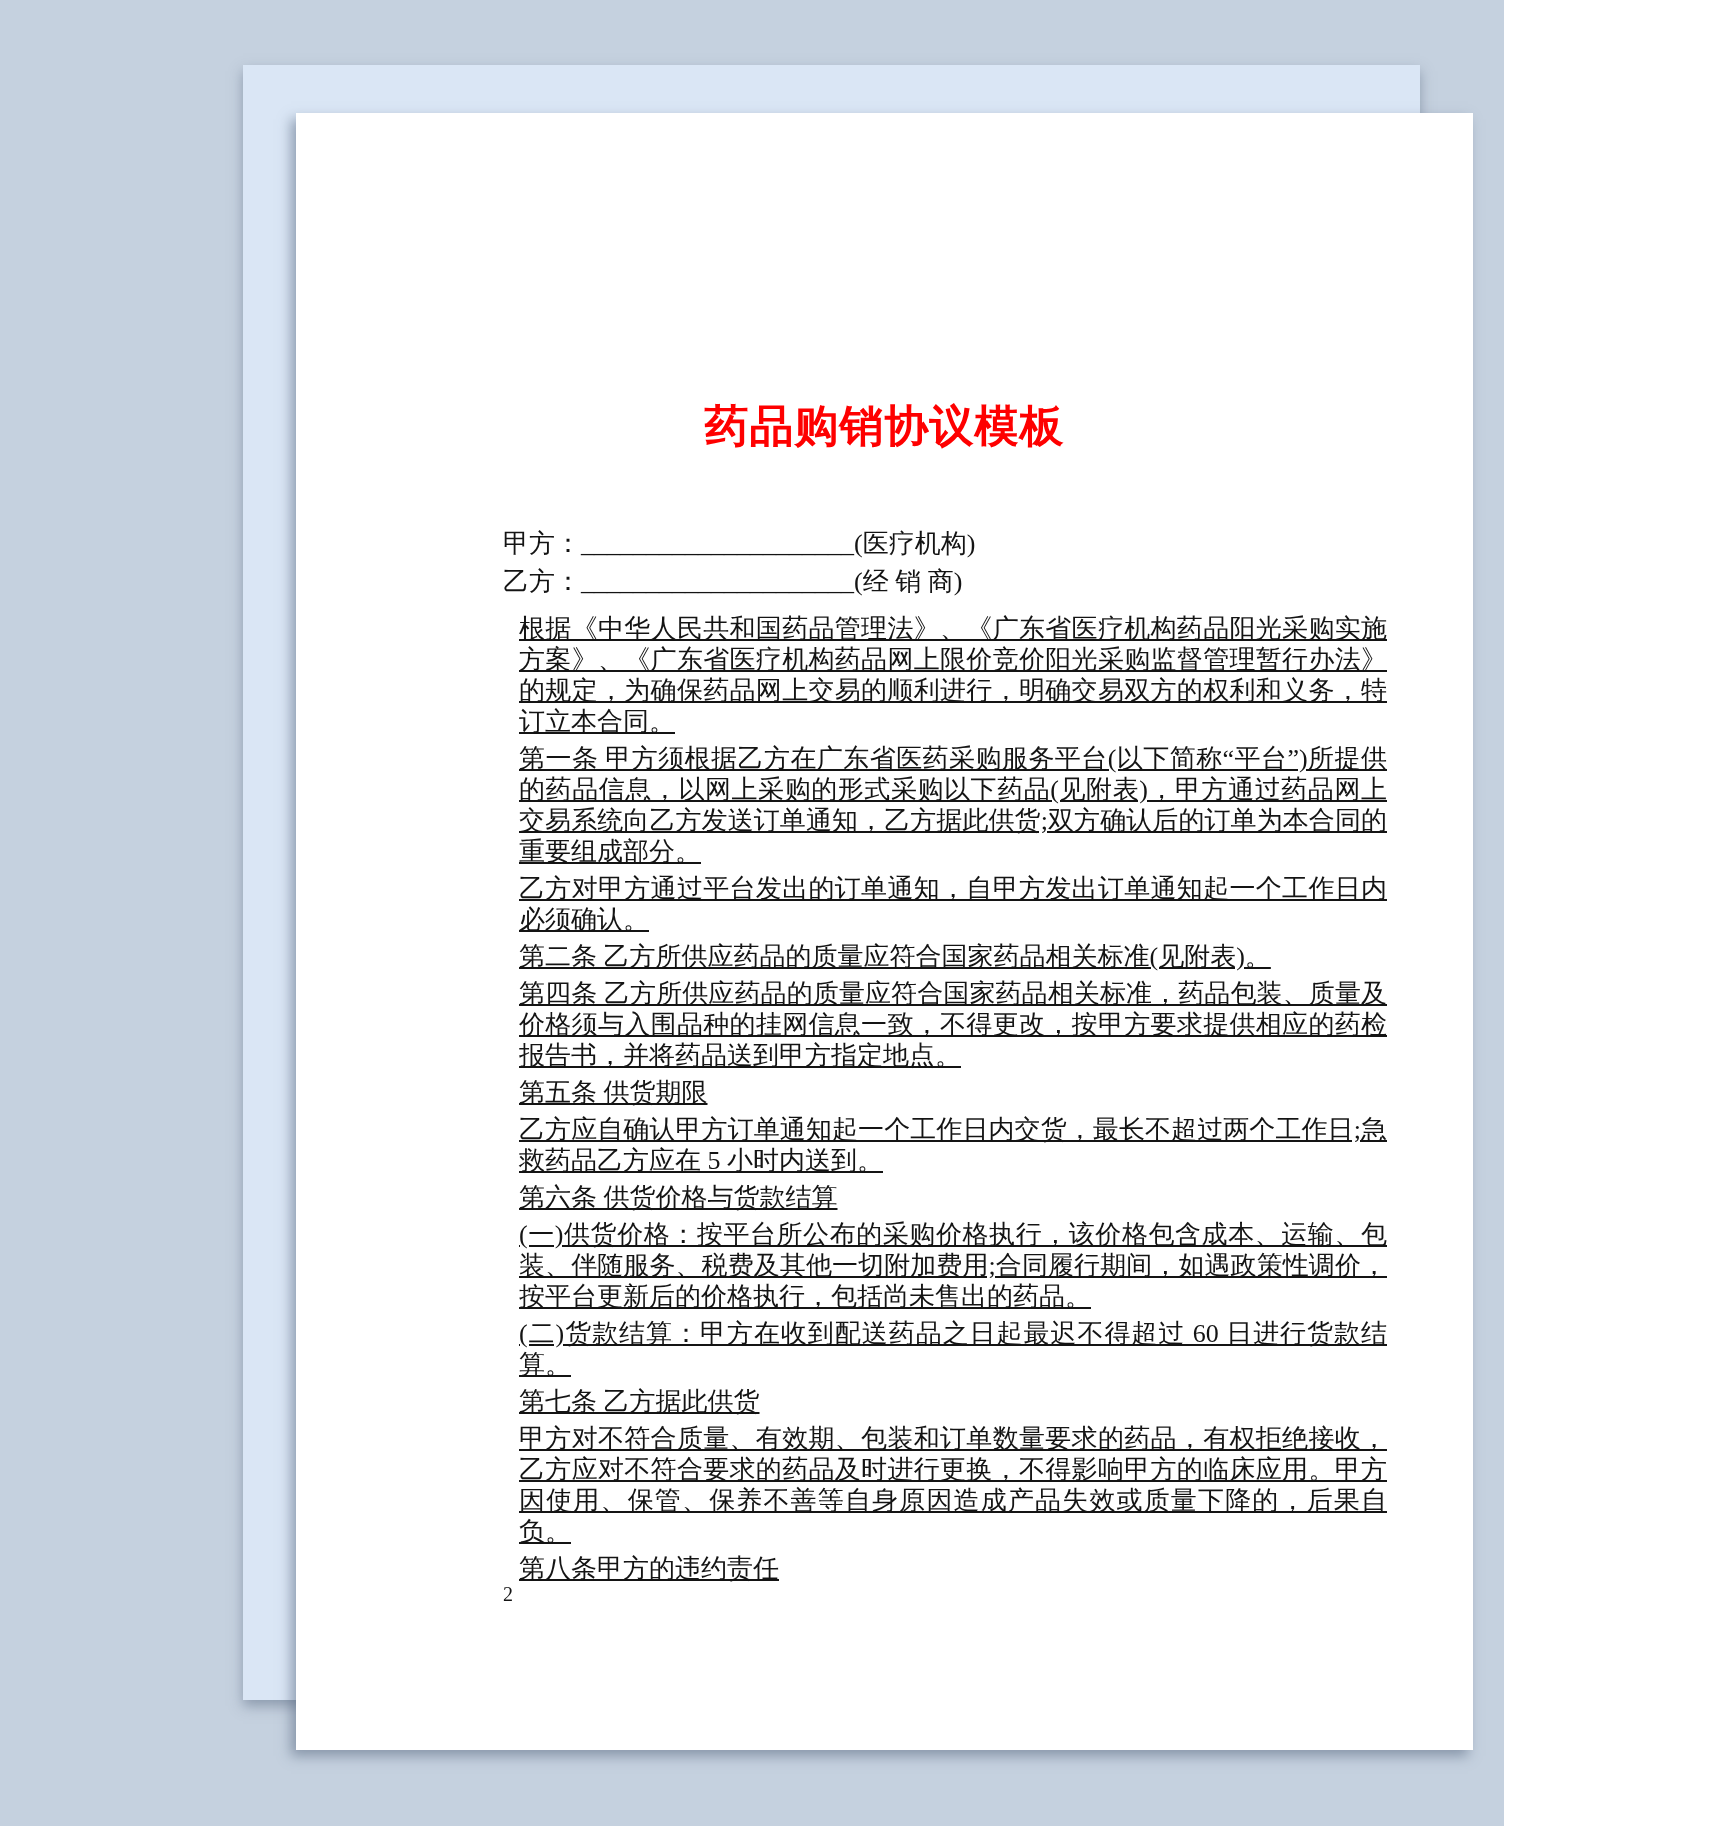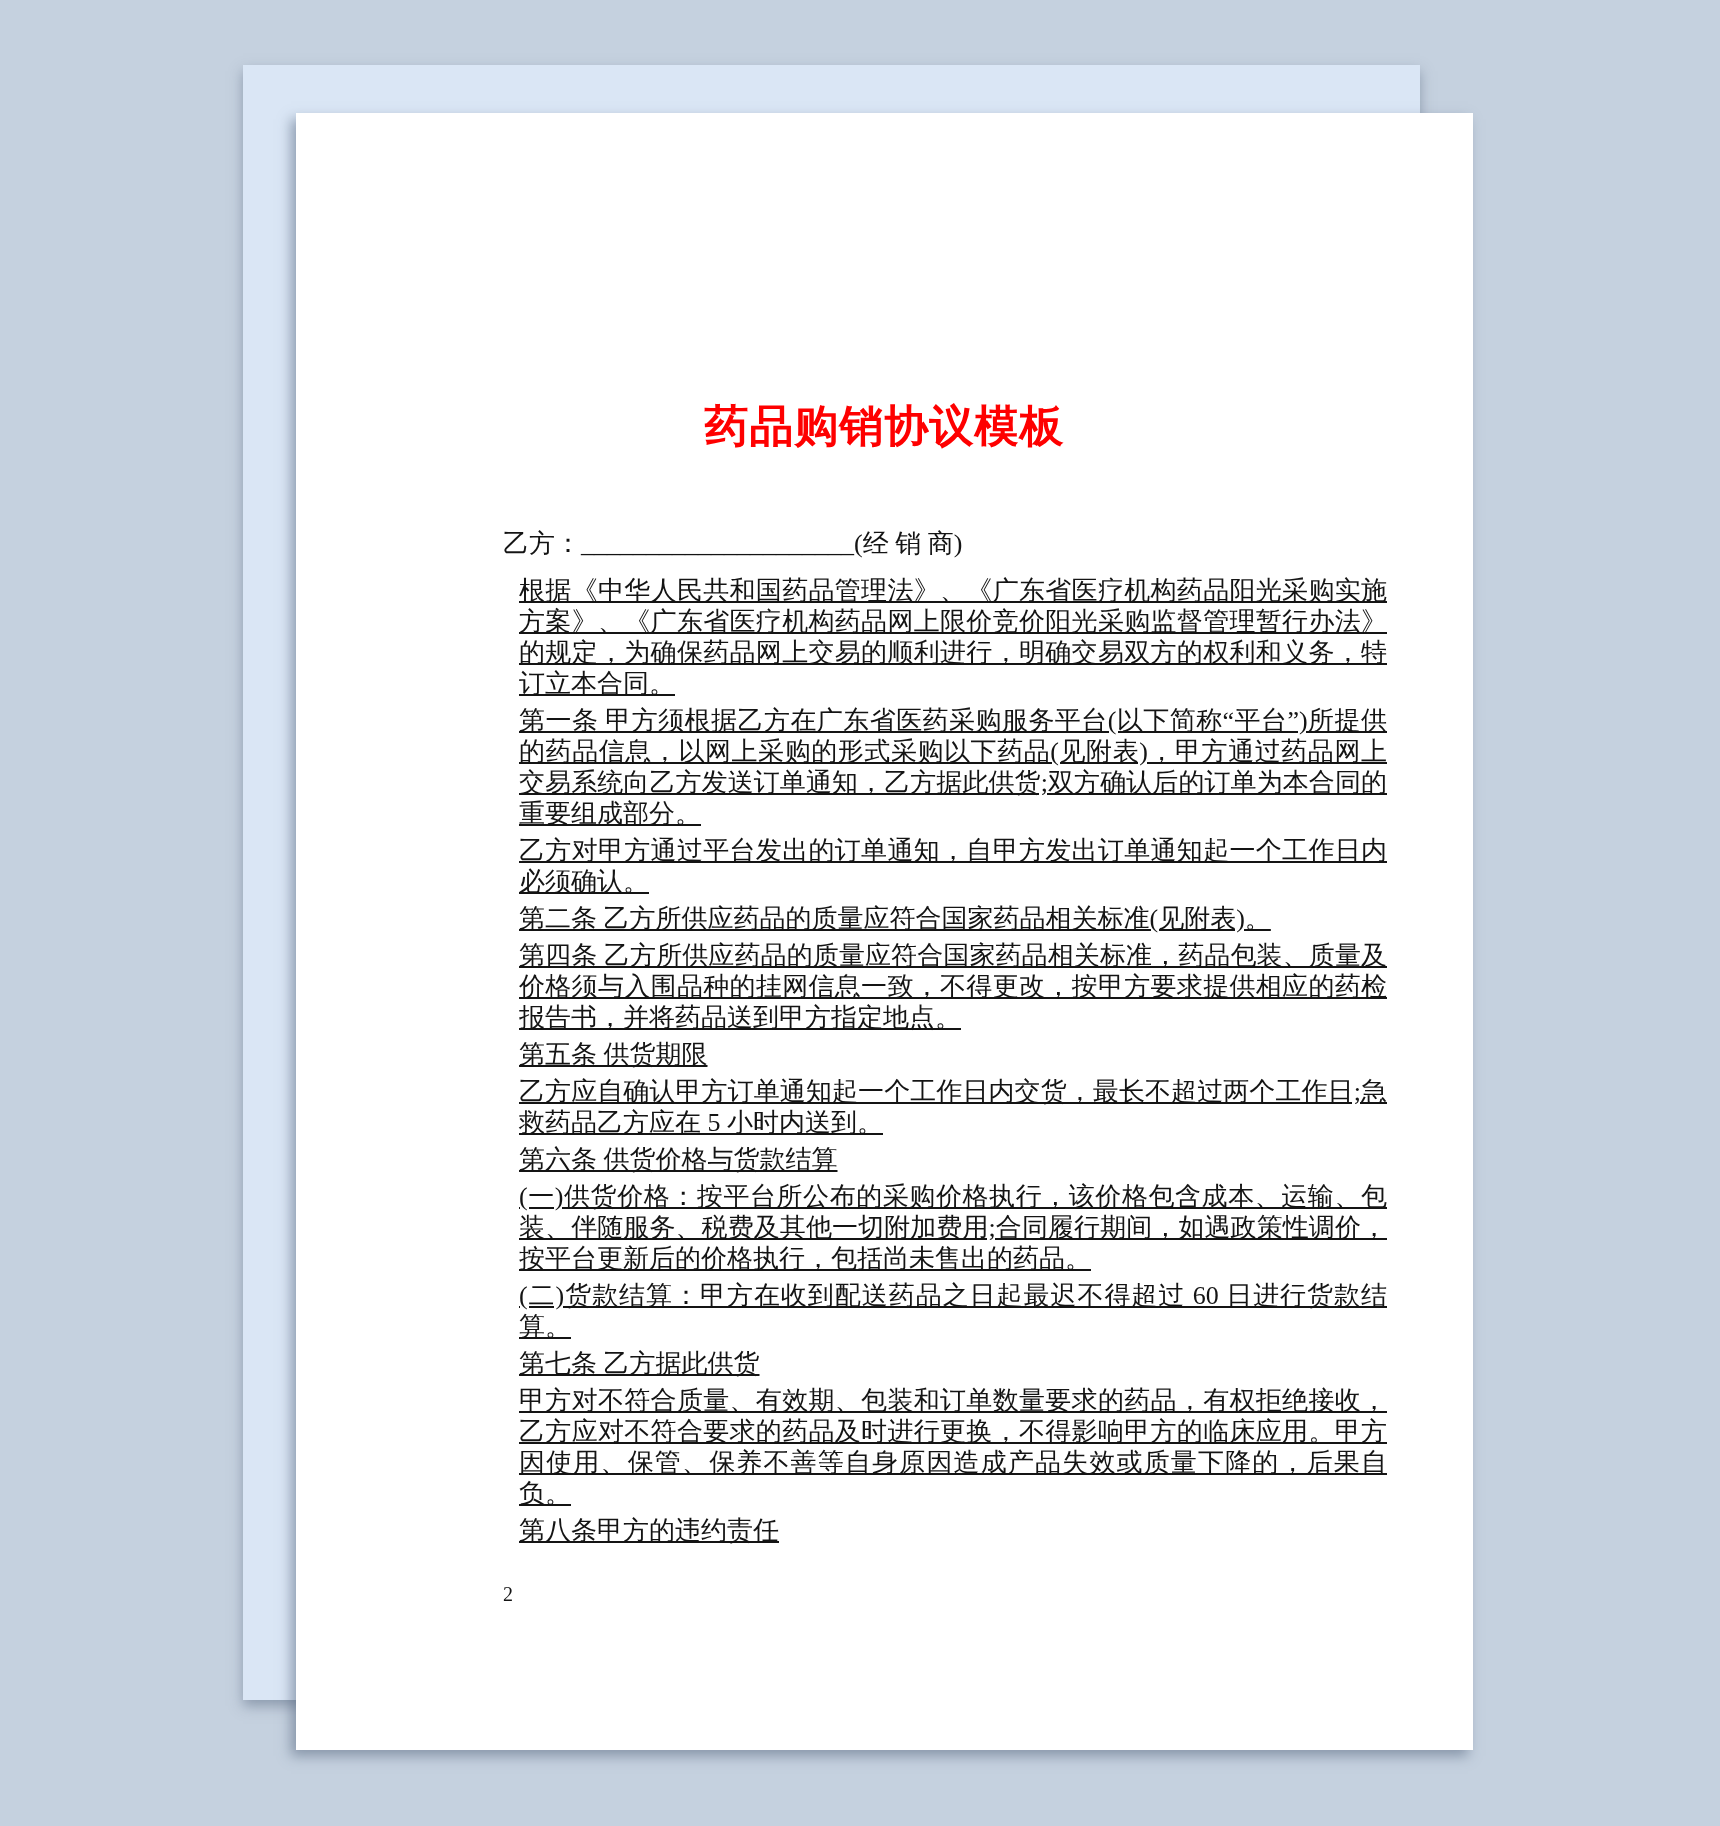--- a/index.html
+++ b/index.html
@@ -1,21 +1,21 @@
 <!DOCTYPE html>
 <html style="--bg: #c5d1df; --back-page: #dae6f5; --page: #ffffff; --title-red: #fe0000; --text: #141414;"><head>
 <meta charset="utf-8">
 <style>
   html,body { margin:0; padding:0; }
   body {
     width:1720px; height:1826px; overflow:hidden;
     font-family:"Liberation Serif","DejaVu Serif",serif;
   }
   .stage {
-    position:relative; width:1720px; height:1826px;
+    position:relative; width:1504px; height:1826px;
     background:var(--bg, #c5d1df);
   }
   .back-page {
     position:absolute; left:243px; top:65px;
     width:1177px; height:1635px;
     background:var(--back-page, #dae6f5);
     box-shadow:0 6px 12px rgba(86,102,126,.5);
   }
   .page {
     position:absolute; left:296px; top:113px;
@@ -57,20 +57,23 @@
   <div class="back-page"></div>
 
   <div class="page">
 
     <div class="doc-title">药品购销协议模板</div>
 
     <div class="content">
 
       <div class="party-block">
         <div class="party-line">
+          <span>甲方：</span><span class="blank">_____________________</span><span>(医疗机构)</span>
+        </div>
+        <div class="party-line">
           <span>乙方：</span><span class="blank">_____________________</span><span>(经  销  商)</span>
         </div>
       </div>
 
       <p class="para">根据《中华人民共和国药品管理法》、《广东省医疗机构药品阳光采购实施方案》、《广东省医疗机构药品网上限价竞价阳光采购监督管理暂行办法》的规定，为确保药品网上交易的顺利进行，明确交易双方的权利和义务，特订立本合同。</p>
       <p class="para">第一条  甲方须根据乙方在广东省医药采购服务平台(以下简称“平台”)所提供的药品信息，以网上采购的形式采购以下药品(见附表)，甲方通过药品网上交易系统向乙方发送订单通知，乙方据此供货;双方确认后的订单为本合同的重要组成部分。</p>
       <p class="para">乙方对甲方通过平台发出的订单通知，自甲方发出订单通知起一个工作日内必须确认。</p>
       <p class="para">第二条  乙方所供应药品的质量应符合国家药品相关标准(见附表)。</p>
       <p class="para">第四条  乙方所供应药品的质量应符合国家药品相关标准，药品包装、质量及价格须与入围品种的挂网信息一致，不得更改，按甲方要求提供相应的药检报告书，并将药品送到甲方指定地点。</p>
       <p class="para">第五条  供货期限</p>

